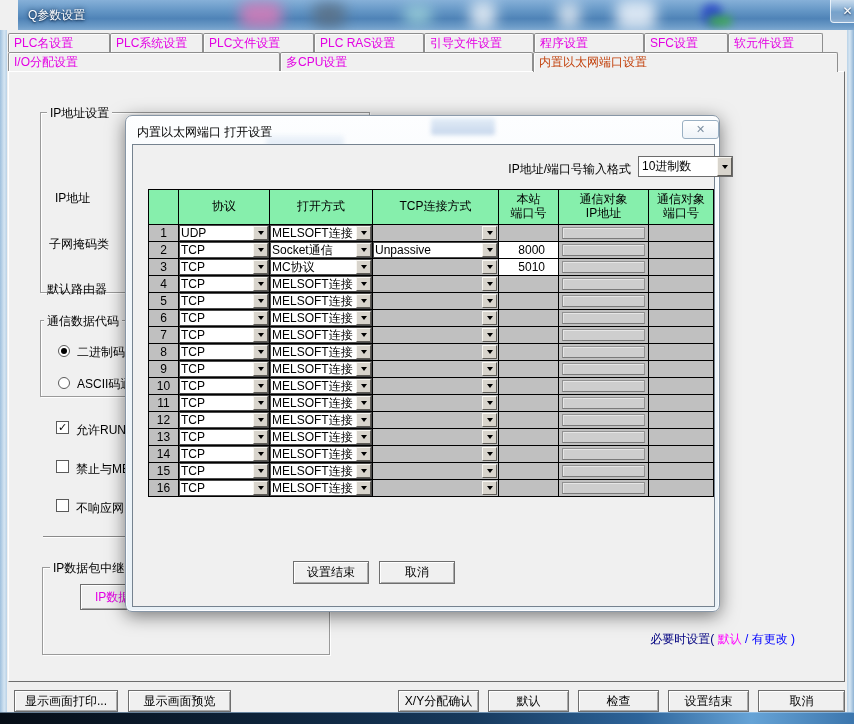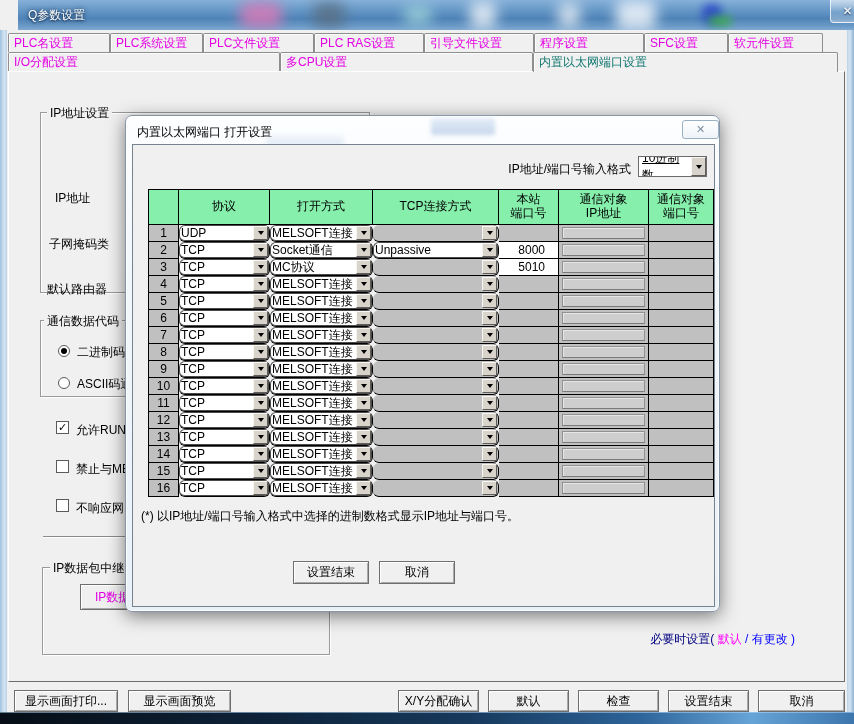--- a/index.html
+++ b/index.html
@@ -30,21 +30,21 @@
     box-shadow:inset 0 1px 0 rgba(180,215,245,.55);}
   #client{left:7px;top:30px;width:840px;height:682px;background:#f0f0f0;}
 
   
   .tabrow{left:8px;width:832px;height:19px;display:flex;}
   #tabs-row1{top:33px;text-align:center;}
   #tabs-row2{top:52px;}
   .tab{box-sizing:border-box;height:19px;background:#f0f0f0;border:1px solid #8e8e8e;border-bottom:none;
     border-radius:2px 2px 0 0;box-shadow:inset 1px 1px 0 #fcfcfc;
     display:flex;align-items:center;padding-left:5px;color:#e400e4;cursor:pointer;overflow:hidden;white-space:nowrap;}
-  .tab.active{color:#0f766e;height:20px;z-index:5;position:relative;}
+  .tab.active{color:#c2410c;height:20px;z-index:5;position:relative;}
   #tabs-row1 .tab:nth-child(1){width:102px}#tabs-row1 .tab:nth-child(2){width:93px}
   #tabs-row1 .tab:nth-child(3){width:111px}#tabs-row1 .tab:nth-child(4){width:110px}
   #tabs-row1 .tab:nth-child(5){width:110px}#tabs-row1 .tab:nth-child(6){width:110px}
   #tabs-row1 .tab:nth-child(7){width:84px}#tabs-row1 .tab:nth-child(8){width:95px}
   #tabs-row2 .tab:nth-child(1){width:272px}#tabs-row2 .tab:nth-child(2){width:253px}
   #tabs-row2 .tab:nth-child(3){width:305px}
   #pane{left:8px;top:71px;width:837px;height:611px;background:#f0f0f0;box-sizing:border-box;
     border:1px solid;border-color:#ffffff #6e6e6e #6e6e6e #ffffff;}
 
   
@@ -73,37 +73,37 @@
     border:1px solid #8796a6;box-shadow:0 4px 18px rgba(0,0,0,.5), inset 0 0 0 1px rgba(255,255,255,.8);
     box-sizing:border-box;}
   #dlg-title{left:11px;top:8px;color:#000;}
   .ghost{position:absolute;filter:blur(2px);opacity:.55;border-radius:2px;}
   #dlg-close{left:556px;top:4px;width:37px;height:19px;box-sizing:border-box;
     background:linear-gradient(180deg,#ffffff,#eef3f8);border:1px solid #9ab0c3;border-radius:3px;
     color:#7e90a2;font-size:11px;font-weight:bold;text-align:center;line-height:17px;cursor:pointer;}
   #dlg-body{left:6px;top:28px;width:583px;height:463px;background:#f0f0f0;
     border:1px solid #75828f;box-sizing:border-box;}
   #fmt-label{left:340px;top:45px;width:165px;text-align:right;}
-  #fmt-combo{left:512px;top:40px;width:69px;height:21px;box-sizing:border-box;background:#fff;
-    border:1px solid #6c6c6c;display:flex;align-items:stretch;cursor:pointer;text-decoration:underline;}
+  #fmt-combo{left:512px;top:40px;width:95px;height:21px;box-sizing:border-box;background:#fff;
+    border:1px solid #6c6c6c;display:flex;align-items:stretch;cursor:pointer;}
   #fmt-combo .cval{flex:1;display:flex;align-items:center;padding-left:3px;overflow:hidden;}
   .cbtn{width:15px;background:#d8d4cc;border:1px solid;border-color:#f8f6f1 #5f5d58 #5f5d58 #f8f6f1;
     display:flex;align-items:center;justify-content:center;box-sizing:border-box;cursor:pointer;}
   .tri{width:0;height:0;border-left:3px solid transparent;border-right:3px solid transparent;border-top:4px solid #000;}
 
   
   #tbl{left:22px;top:73px;display:grid;
     grid-template-columns:30px 91px 103px 126px 60px 90px 65px;
     grid-template-rows:35px repeat(16,17px);
     border-top:1px solid #000;border-left:1px solid #000;background:#f0f0f0;}
   #tbl > div{box-sizing:border-box;border-right:1px solid #000;border-bottom:1px solid #000;overflow:hidden;}
   #tbl .h{background:#86efac;display:flex;align-items:center;justify-content:center;
     text-align:center;line-height:1.15;white-space:pre-line;}
   #tbl .num{background:#c0c0c0;display:flex;align-items:center;justify-content:center;}
-  #tbl .combo{background:#fff;display:flex;align-items:stretch;box-shadow:inset 0 0 0 1px #4a4a4a;cursor:pointer;border-radius:6px;}
+  #tbl .combo{background:#fff;display:flex;align-items:stretch;box-shadow:inset 0 0 0 1px #4a4a4a;cursor:pointer;}
   #tbl .combo .cval{flex:1;display:flex;align-items:center;padding-left:2px;white-space:nowrap;overflow:hidden;}
   #tbl .combo.gray{background:#c0c0c0;box-shadow:none;}
   #tbl .combo .cbtn{margin:1px;}
   #tbl .port{background:#fff;display:flex;align-items:center;justify-content:flex-end;padding-right:13px;}
   #tbl .gray{background:#c0c0c0;}
   #tbl .ipcell{background:#c0c0c0;padding:2px 3px;}
   #tbl .ipcell .ipbox{width:100%;height:100%;box-sizing:border-box;background:#cecece;
     border:1px solid #919191;border-bottom-color:#7a7a7a;box-shadow:inset 1px 1px 0 #e6e6e6;}
 
   #note1{left:15px;top:392px;white-space:nowrap;}
@@ -595,16 +595,15 @@
           <span class="tri"></span>
         </span>
       </div>
       <div class="gray"></div>
       <div class="ipcell">
         <div class="ipbox"></div>
       </div>
       <div class="gray"></div>
     </div>
 
-  <span class="abs" id="note1">(*) 以IP地址/端口号输入格式中选择的进制数格式显示IP地址与端口号。</span>
   <div class="abs btn3d" id="dlg-ok">设置结束</div>
   <div class="abs btn3d" id="dlg-cancel">取消</div>
 </div>
 
 </body></html>

